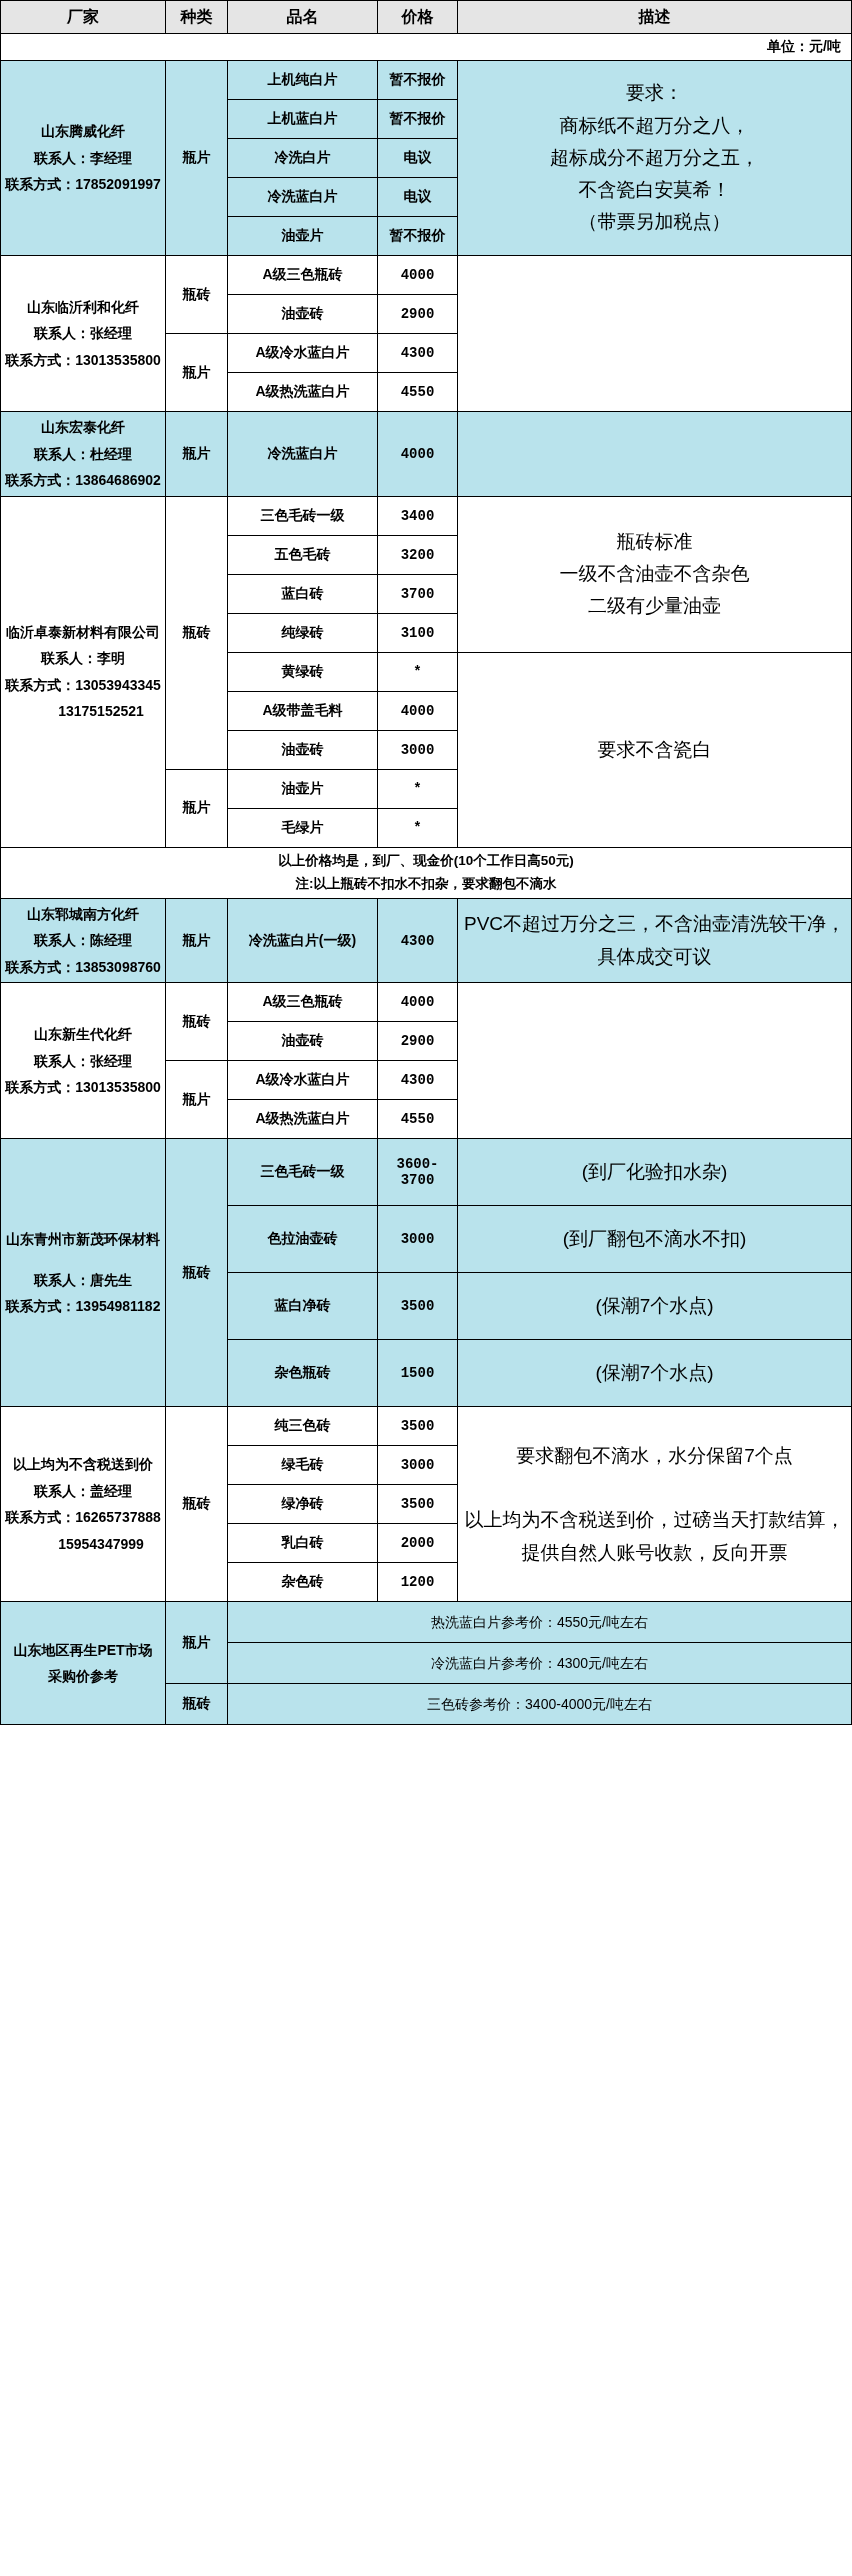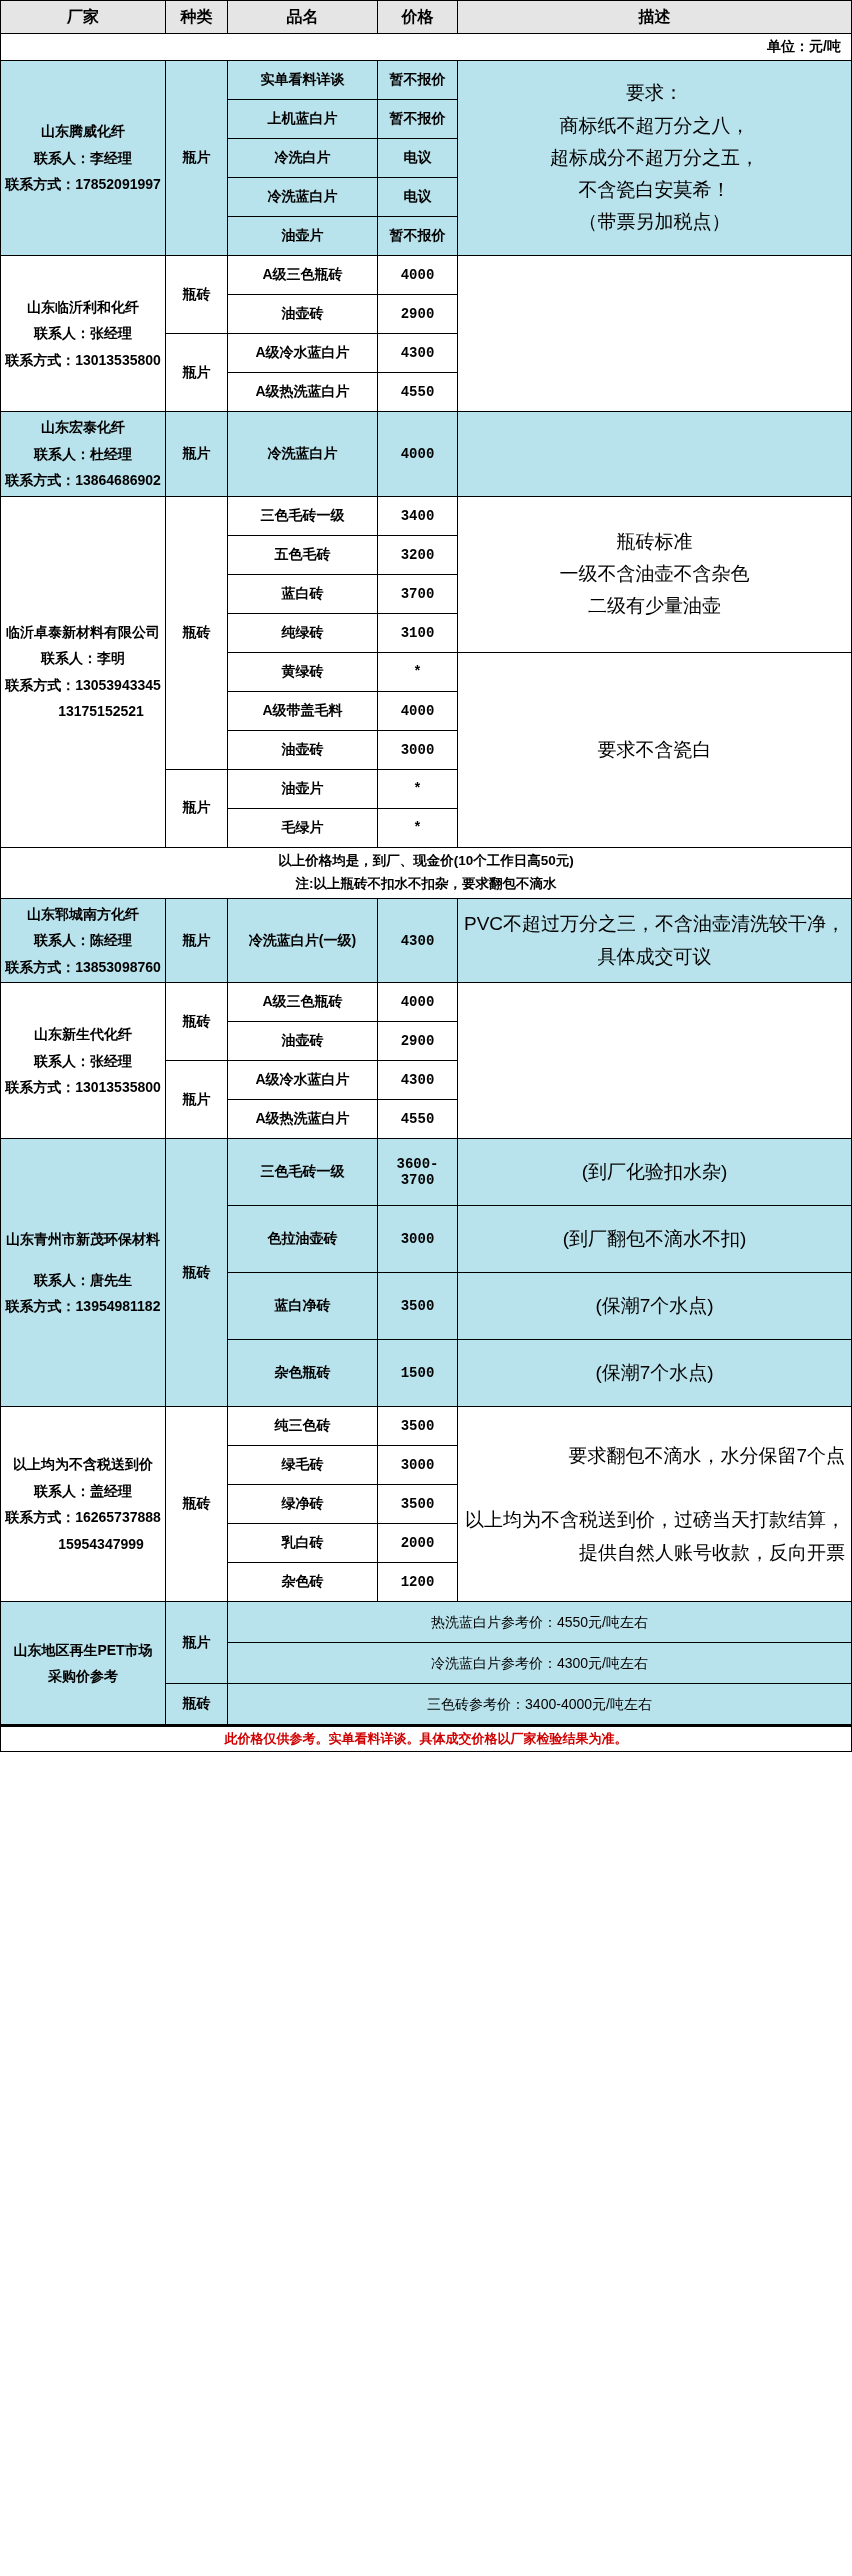--- a/index.html
+++ b/index.html
@@ -47,21 +47,21 @@
     <td colspan="5">单位：元/吨</td>
   </tr>
 
   <tr>
     <td class="blue maker tall" rowspan="5">
       <span class="l">山东腾威化纤</span>
       <span class="l">联系人：李经理</span>
       <span class="l">联系方式：17852091997</span>
     </td>
     <td class="blue kind" rowspan="5">瓶片</td>
-    <td class="blue prod tall">实单看料详谈</td>
+    <td class="blue prod tall">上机纯白片</td>
     <td class="blue price">暂不报价</td>
     <td class="blue desc" rowspan="5" style="white-space:pre-line">要求：
 商标纸不超万分之八，
 超标成分不超万分之五，
 不含瓷白安莫希！
 （带票另加税点）</td>
   </tr>
   <tr>
     <td class="blue prod tall">上机蓝白片</td>
     <td class="blue price">暂不报价</td>
@@ -238,21 +238,21 @@
   <tr>
     <td class="white maker" rowspan="5">
       <span class="l">以上均为不含税送到价</span>
       <span class="l">联系人：盖经理</span>
       <span class="l">联系方式：16265737888</span>
       <span class="l" style="padding-left:36px">15954347999</span>
     </td>
     <td class="white kind" rowspan="5">瓶砖</td>
     <td class="white prod tall">纯三色砖</td>
     <td class="white price">3500</td>
-    <td class="white desc" rowspan="5" style="white-space:pre-line;padding:4px 6px;text-align:right">要求翻包不滴水，水分保留7个点
+    <td class="white desc" rowspan="5" style="white-space:pre-line;padding:4px 6px;text-align:center">要求翻包不滴水，水分保留7个点
 
 以上均为不含税送到价，过磅当天打款结算，提供自然人账号收款，反向开票</td>
   </tr>
   <tr>
     <td class="white prod tall">绿毛砖</td>
     <td class="white price">3000</td>
   </tr>
   <tr>
     <td class="white prod tall">绿净砖</td>
     <td class="white price">3500</td>
@@ -276,14 +276,13 @@
   </tr>
   <tr>
     <td class="blue refline" colspan="3" style="height:36px">冷洗蓝白片参考价：4300元/吨左右</td>
   </tr>
   <tr>
     <td class="blue kind">瓶砖</td>
     <td class="blue refline" colspan="3" style="height:36px">三色砖参考价：3400-4000元/吨左右</td>
   </tr>
 </tbody>
     </table>
-<div class="foot">此价格仅供参考。实单看料详谈。具体成交价格以厂家检验结果为准。</div>
 </div>
 
 </body></html>

